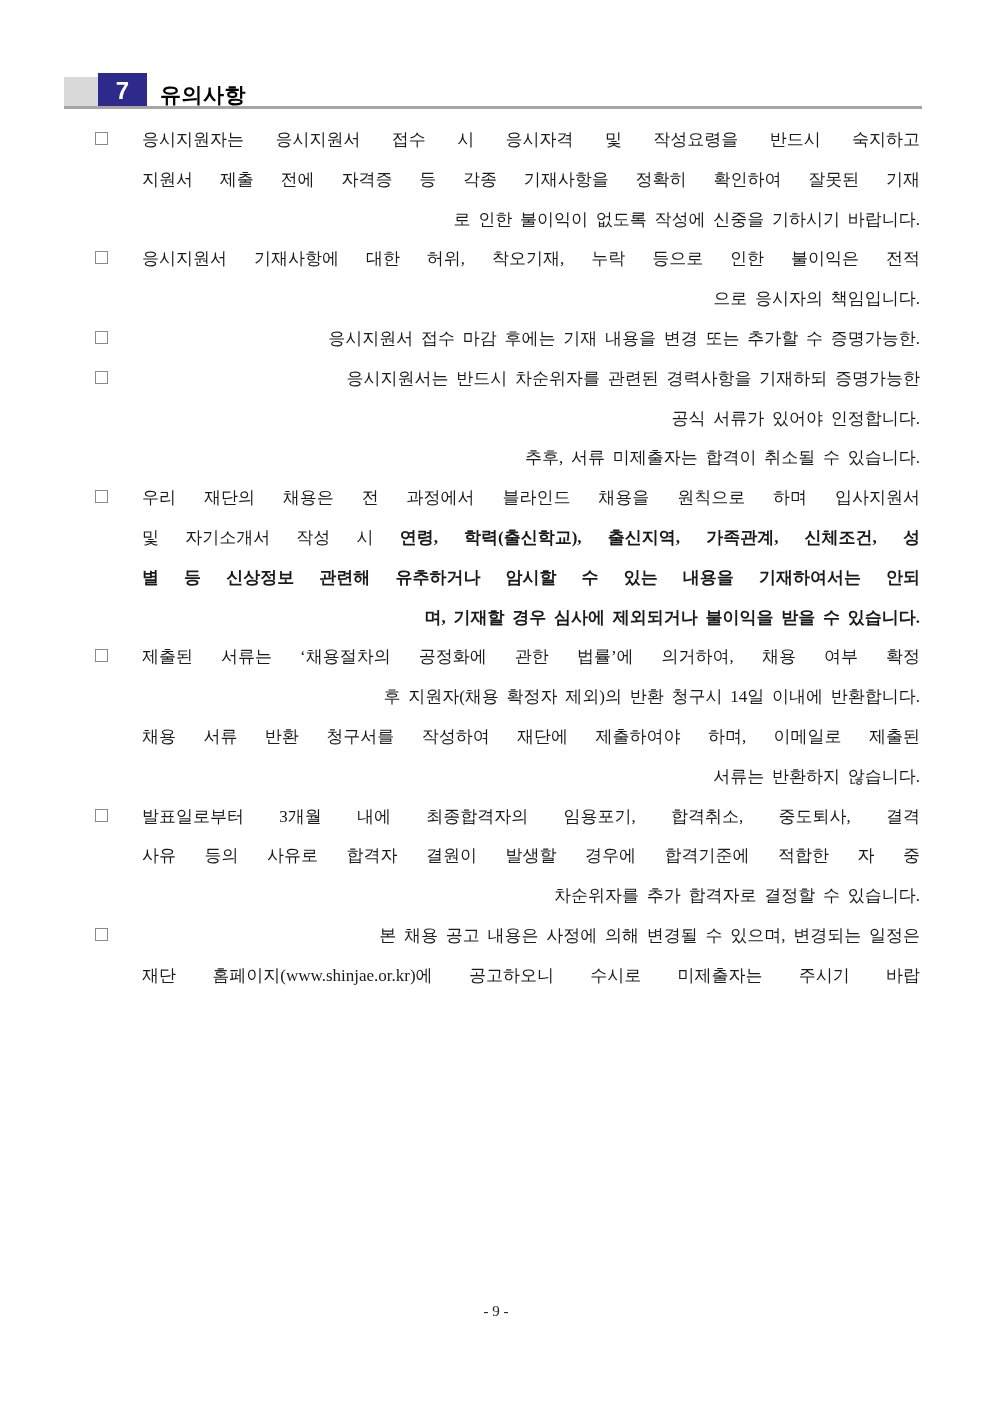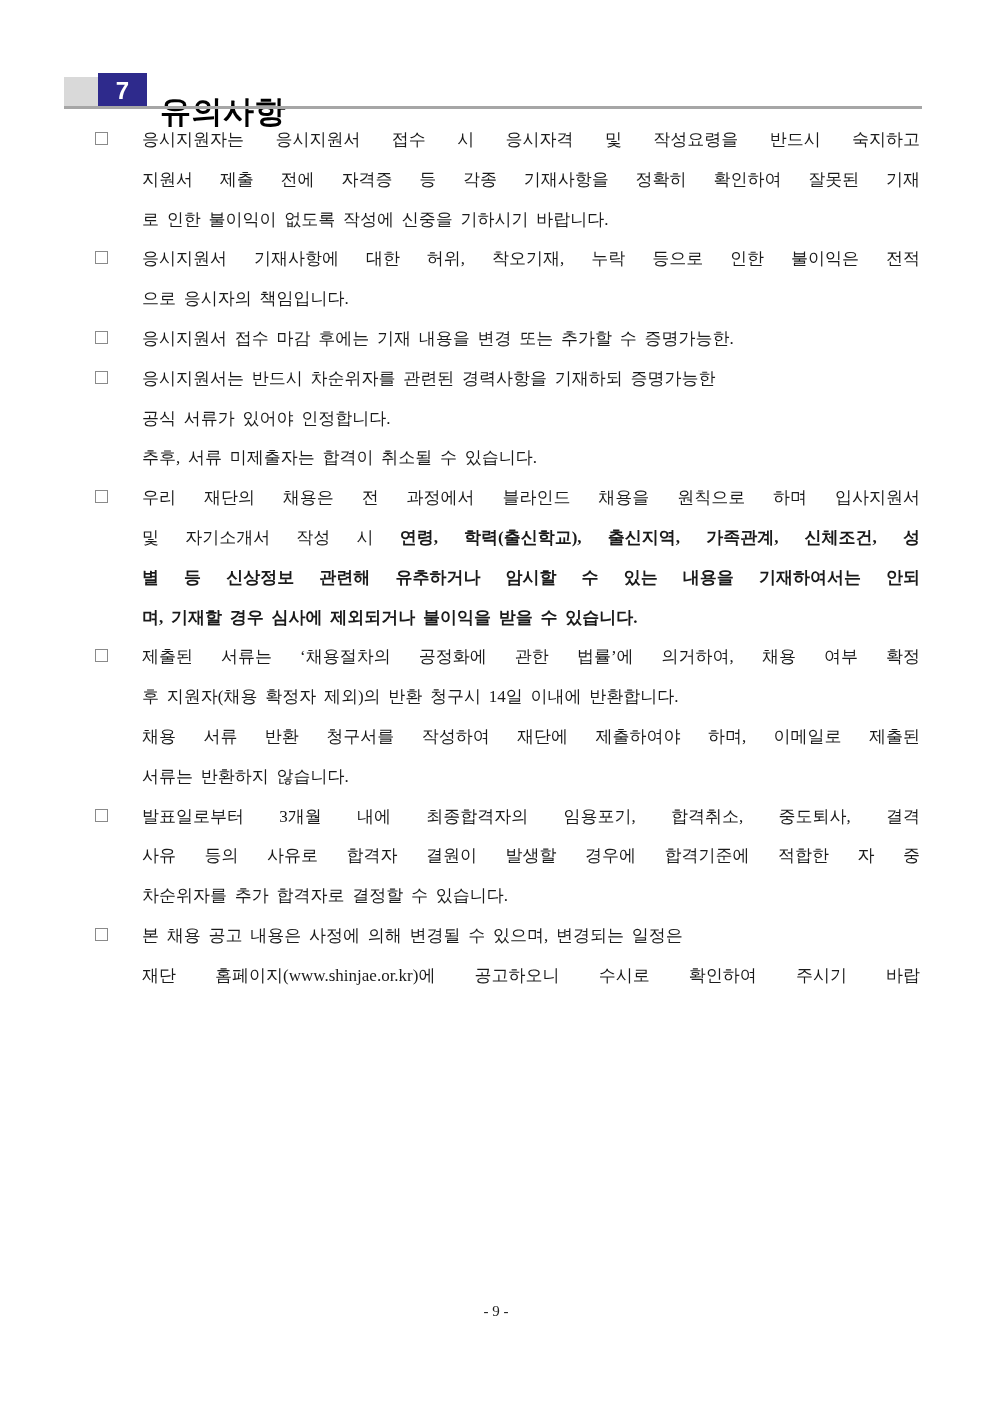--- a/index.html
+++ b/index.html
@@ -22,34 +22,34 @@
   
   .section-header{position:absolute;left:0;top:73px;width:992px;height:40px;}
   .gray-tab{position:absolute;left:64px;top:4px;width:34px;height:29px;background:var(--header-gray);}
   .num-badge{
     position:absolute;left:98px;top:0;width:49px;height:35px;
     background:var(--accent);color:#ffffff;
     font-family:"Liberation Sans", sans-serif;font-weight:bold;font-size:24px;
     display:flex;align-items:center;justify-content:center;
   }
   .section-title{
-    position:absolute;left:160px;top:18px;
-    font-family:"Liberation Sans", sans-serif;font-weight:800;font-size:31px;
+    position:absolute;left:160px;top:8px;
+    font-family:"Liberation Sans", sans-serif;font-weight:800;font-size:21px;
     color:#000000;letter-spacing:0.5px;
   }
   .header-rule{position:absolute;left:64px;right:70px;top:33px;height:3px;background:var(--rule);}
   
   .notice-list{position:absolute;left:95px;top:120px;width:825px;}
   .notice-item{display:flex;align-items:flex-start;gap:14px;}
   .checkbox-col{flex:none;width:33px;padding-top:12px;}
   .checkbox{display:block;width:13px;height:13px;border:1.6px solid var(--cb-border);background:#fff;}
   .lines{flex:1;min-width:0;}
   .line{
     font-size:17px;line-height:39.8px;word-spacing:3.5px;
-    text-align:left;
+    text-align:right;
   }
   .line.justify{text-align:justify;text-align-last:justify;text-justify:inter-word;}
   .line .bold{font-weight:bold;}
   
   .page-number{
     position:absolute;left:0;right:0;top:1303px;
     text-align:center;font-size:15px;color:#222;
     font-family:"Liberation Serif", serif;
   }
 </style>
@@ -136,20 +136,20 @@
           <div class="line justify"><span>사유 등의 사유로 합격자 결원이 발생할 경우에 합격기준에 적합한 자 중</span></div>
           <div class="line"><span>차순위자를 추가 합격자로 결정할 수 있습니다.</span></div>
         </div>
       </div>
       <div class="notice-item">
         <div class="checkbox-col">
           <span class="checkbox"></span>
         </div>
         <div class="lines">
           <div class="line"><span>본 채용 공고 내용은 사정에 의해 변경될 수 있으며, 변경되는 일정은</span></div>
-          <div class="line justify"><span>재단 홈페이지(www.shinjae.or.kr)에 공고하오니 수시로 확인하여 주시기 바랍</span></div>
+          <div class="line justify"><span>재단 홈페이지(www.shinjae.or.kr)에 공고하오니 수시로 미제출자는 주시기 바랍</span></div>
         </div>
       </div>
     </div>
 
   <div class="page-number">- 9 -</div>
 
 </div>
 
 </body></html>

